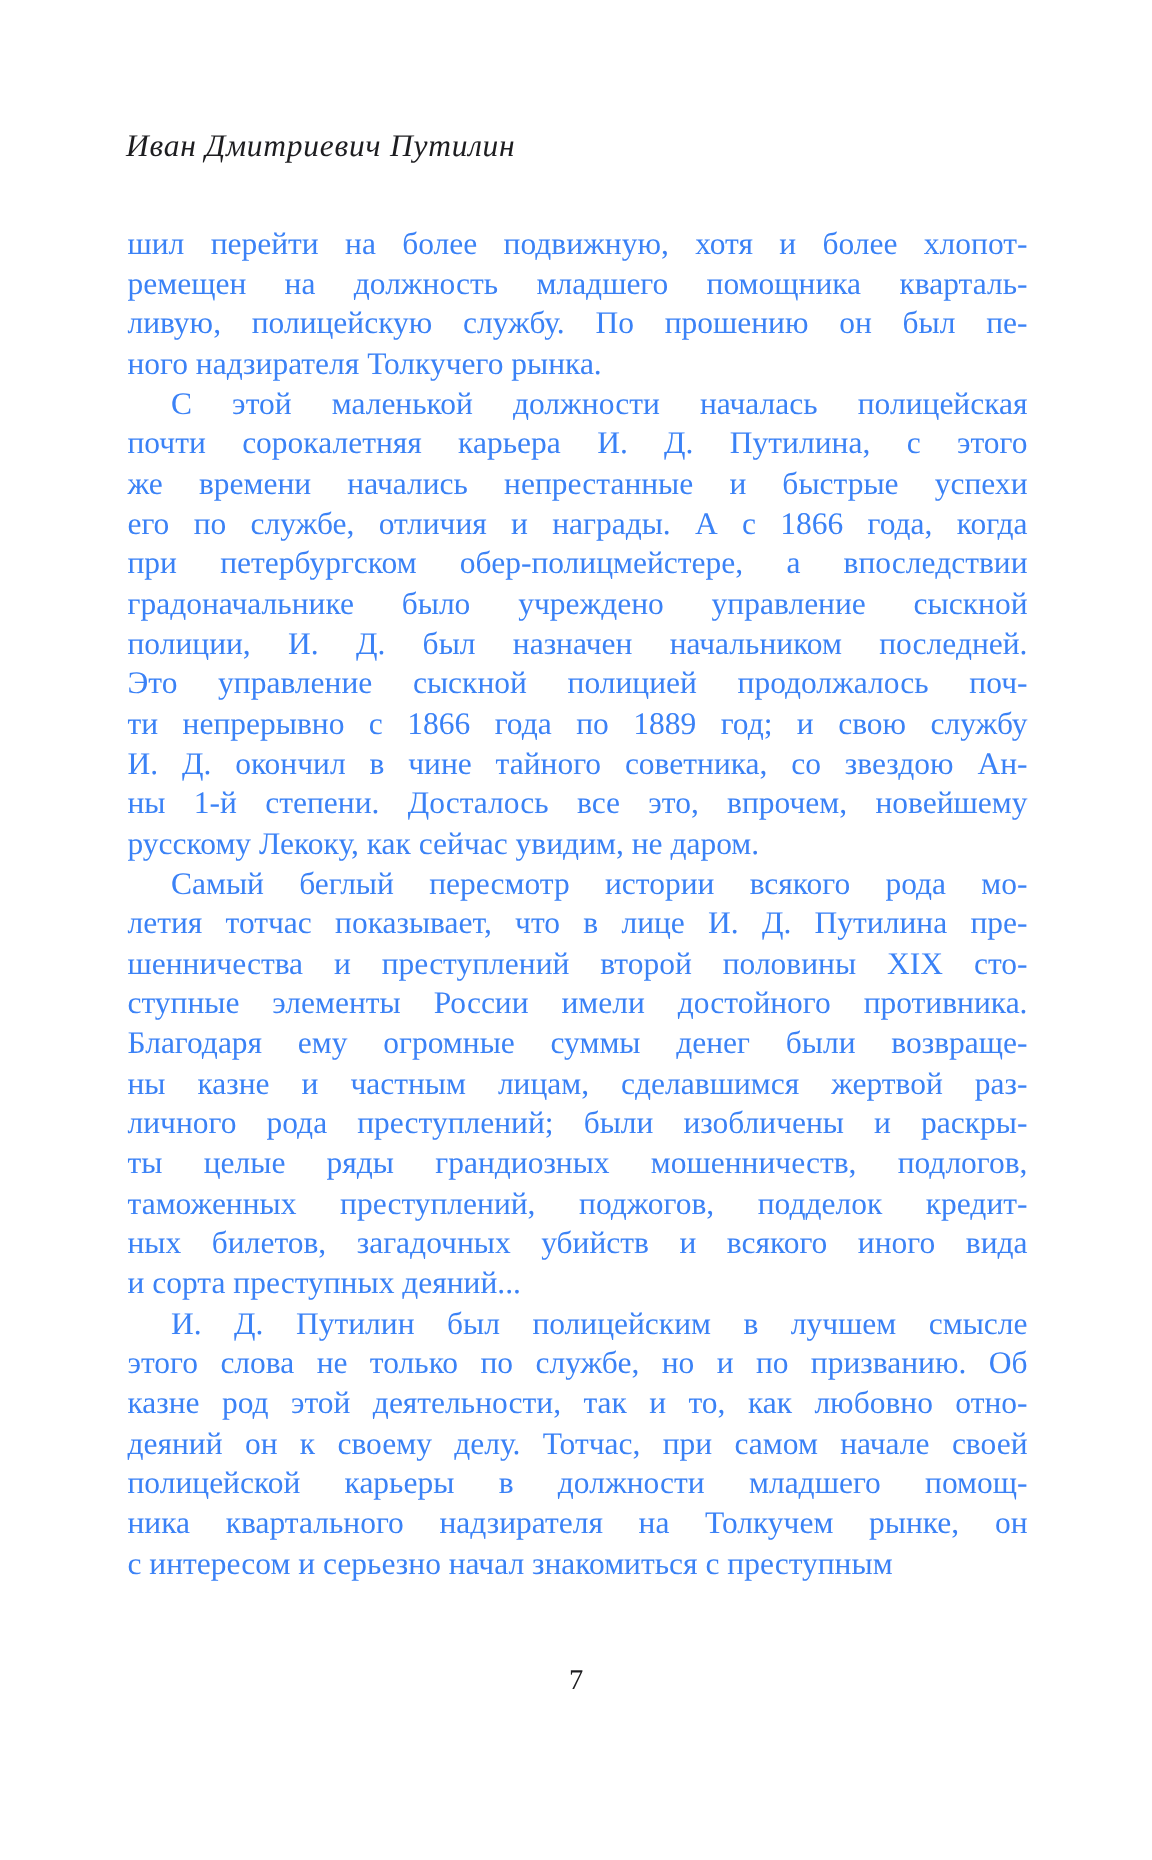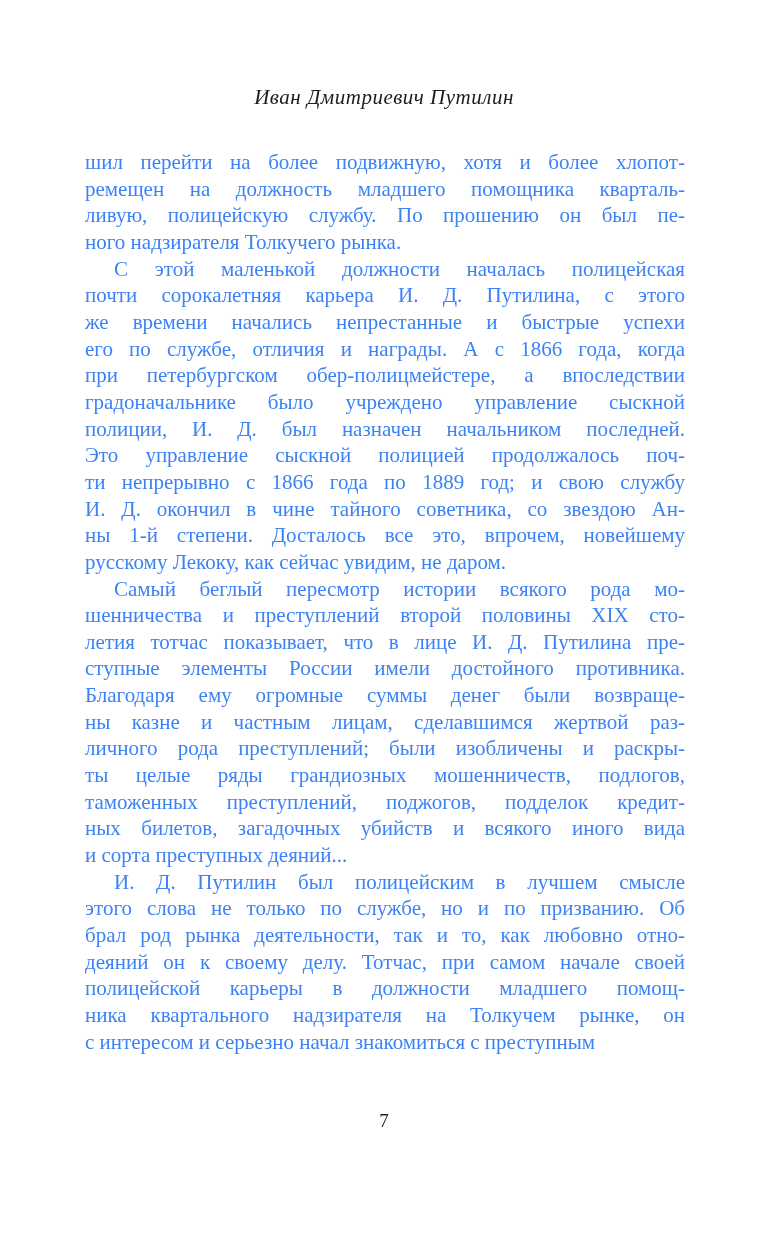--- a/index.html
+++ b/index.html
@@ -18,21 +18,20 @@
     position: absolute;
     left: 0; top: 0;
     width: 768px; height: 1240px;
     background: #ffffff;
   }
   .running-head {
     position: absolute;
     left: 84px;
     top: 84px;
     width: 600px;
-    text-align: center;
     font-style: italic;
     font-size: 21px;
     line-height: 26px;
     color: #1d1d20;
     letter-spacing: 0.5px;
   }
   .body-text {
     position: absolute;
     left: 85px;
     top: 149px;
@@ -82,33 +81,33 @@
       <div class="line">его по службе, отличия и награды. А с 1866 года, когда</div>
       <div class="line">при петербургском обер-полицмейстере, а впоследствии</div>
       <div class="line">градоначальнике было учреждено управление сыскной</div>
       <div class="line">полиции, И. Д. был назначен начальником последней.</div>
       <div class="line">Это управление сыскной полицией продолжалось поч-</div>
       <div class="line">ти непрерывно с 1866 года по 1889 год; и свою службу</div>
       <div class="line">И. Д. окончил в чине тайного советника, со звездою Ан-</div>
       <div class="line">ны 1-й степени. Досталось все это, впрочем, новейшему</div>
       <div class="line last">русскому Лекоку, как сейчас увидим, не даром.</div>
       <div class="line indent">Самый беглый пересмотр истории всякого рода мо-</div>
+      <div class="line">летия тотчас показывает, что в лице И. Д. Путилина пре-</div>
       <div class="line">шенничества и преступлений второй половины XIX сто-</div>
-      <div class="line">летия тотчас показывает, что в лице И. Д. Путилина пре-</div>
       <div class="line">ступные элементы России имели достойного противника.</div>
       <div class="line">Благодаря ему огромные суммы денег были возвраще-</div>
       <div class="line">ны казне и частным лицам, сделавшимся жертвой раз-</div>
       <div class="line">личного рода преступлений; были изобличены и раскры-</div>
       <div class="line">ты целые ряды грандиозных мошенничеств, подлогов,</div>
       <div class="line">таможенных преступлений, поджогов, подделок кредит-</div>
       <div class="line">ных билетов, загадочных убийств и всякого иного вида</div>
       <div class="line last">и сорта преступных деяний...</div>
       <div class="line indent">И. Д. Путилин был полицейским в лучшем смысле</div>
       <div class="line">этого слова не только по службе, но и по призванию. Об</div>
-      <div class="line">брал род рынка деятельности, так и то, как любовно отно-</div>
+      <div class="line">казне род этой деятельности, так и то, как любовно отно-</div>
       <div class="line">деяний он к своему делу. Тотчас, при самом начале своей</div>
       <div class="line">полицейской карьеры в должности младшего помощ-</div>
       <div class="line">ника квартального надзирателя на Толкучем рынке, он</div>
       <div class="line last">с интересом и серьезно начал знакомиться с преступным</div>
     </div>
 
   <div class="folio">7</div>
 </div>
 
 </body></html>

